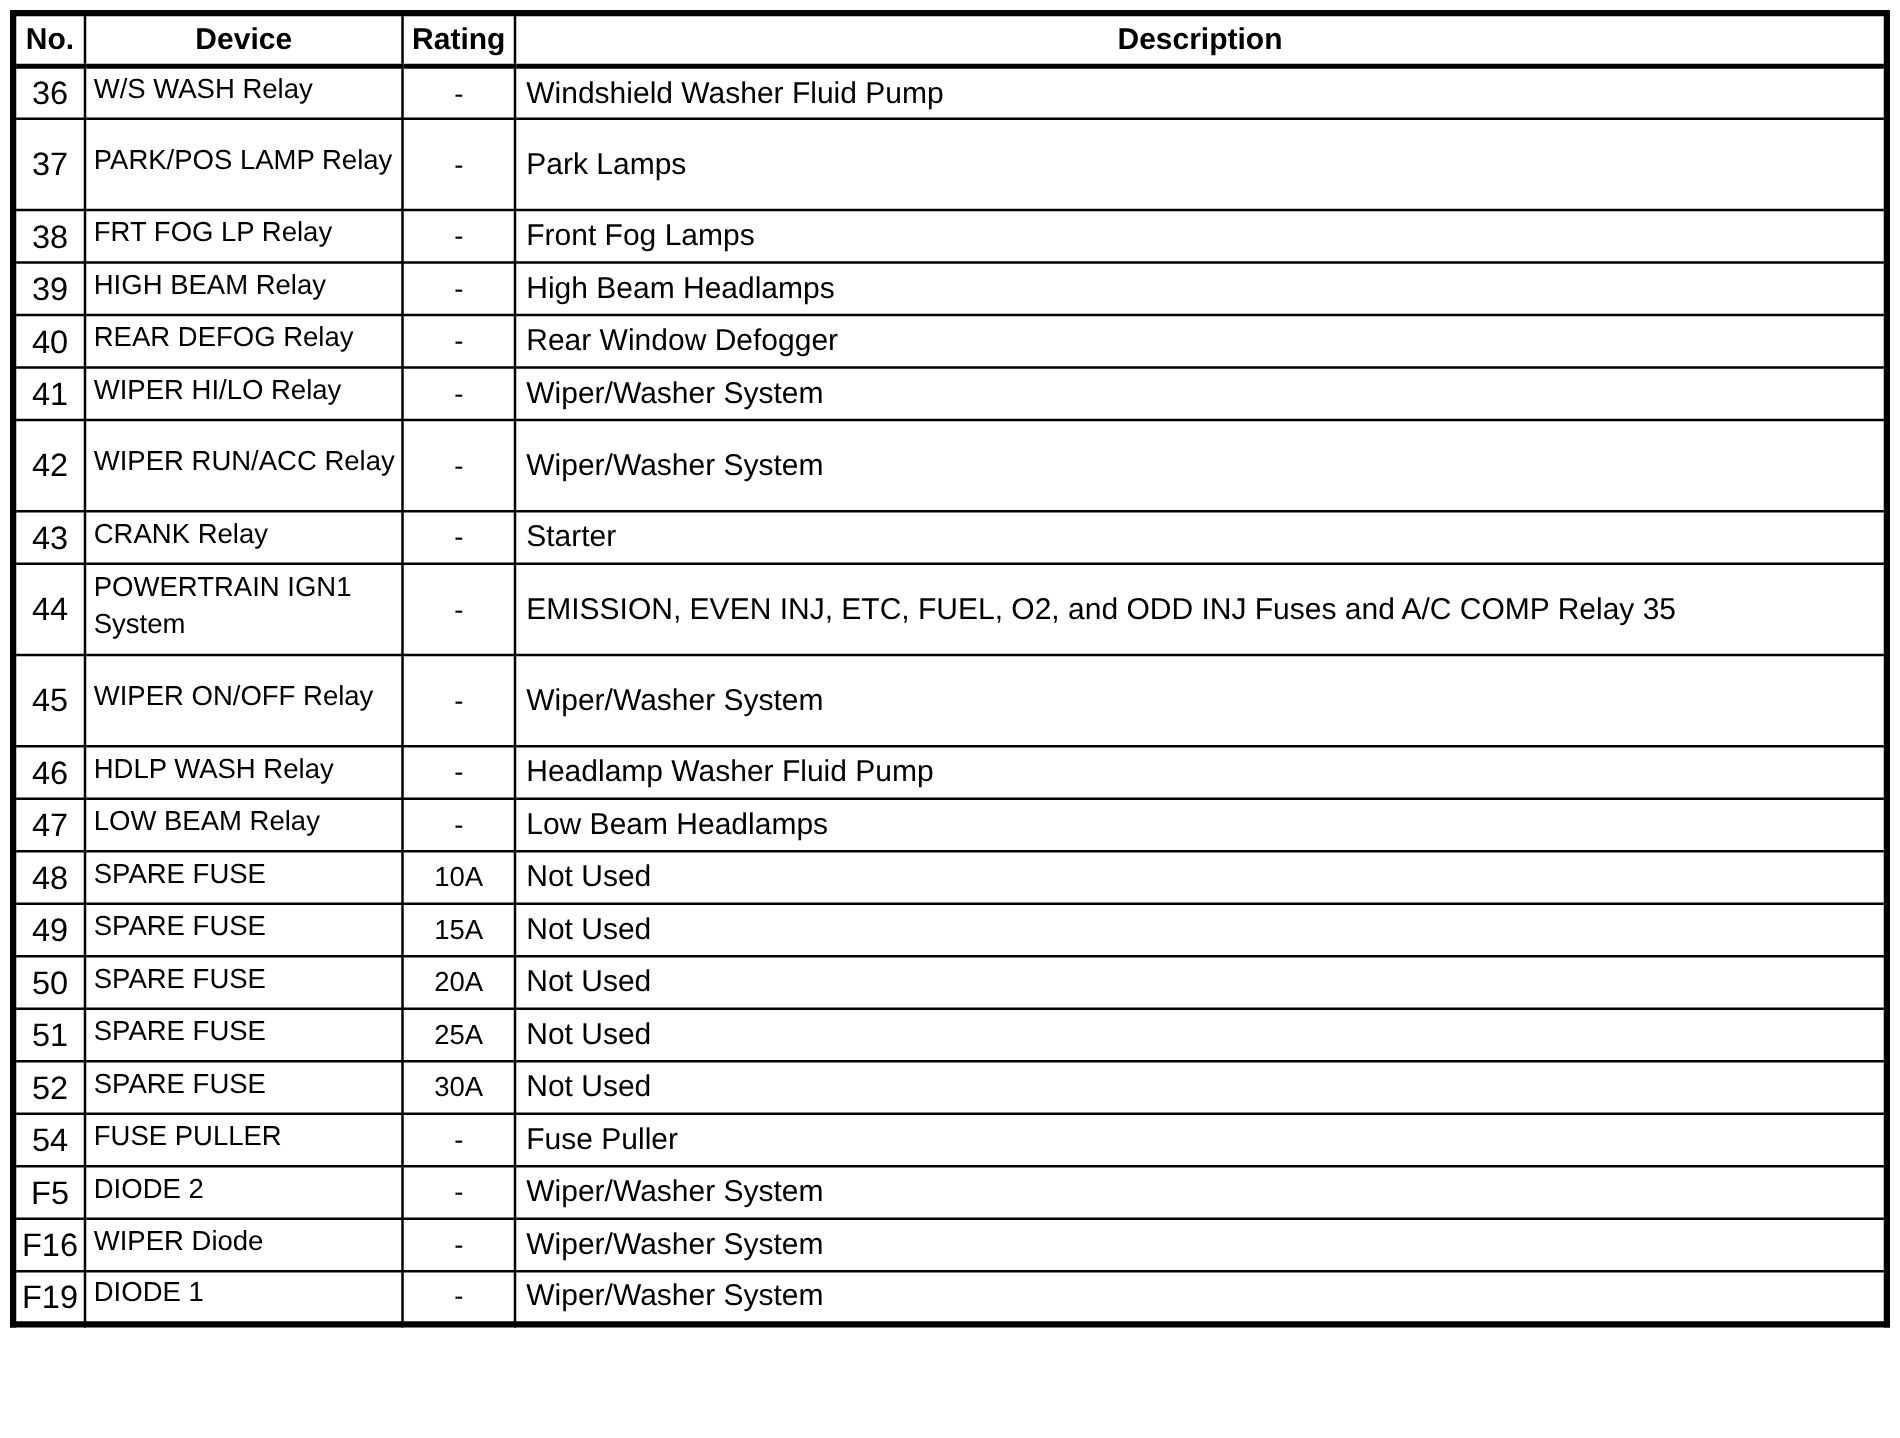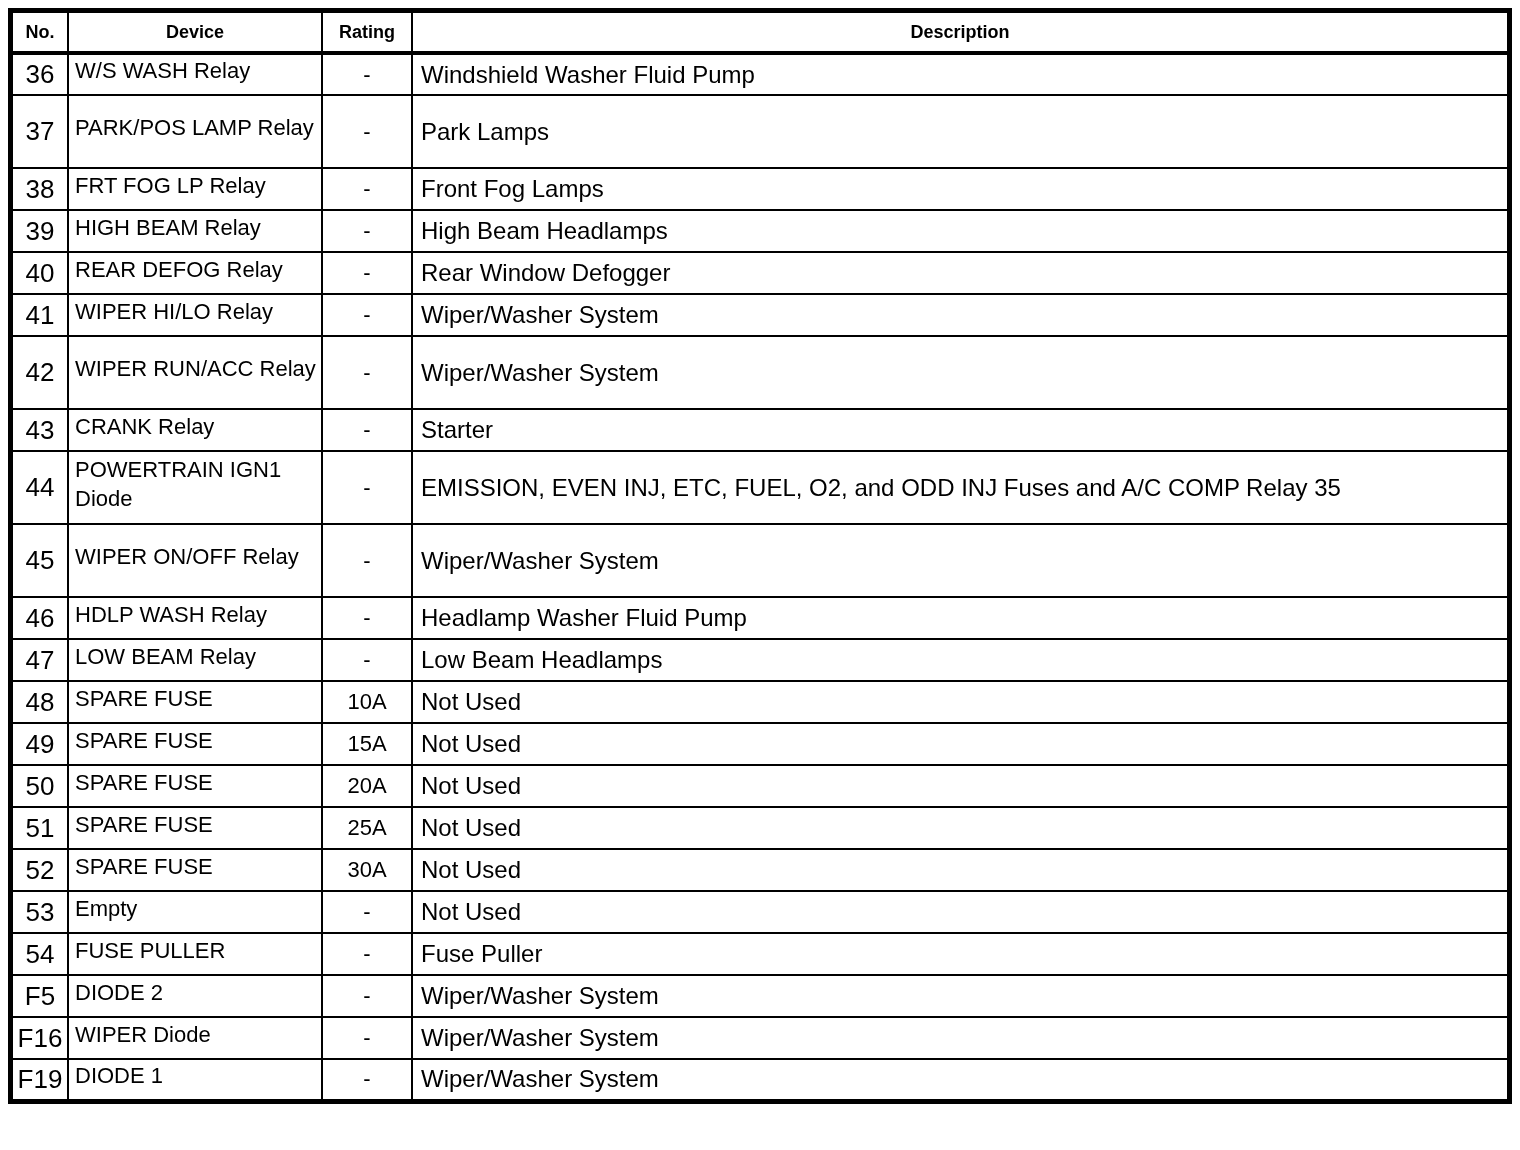--- a/index.html
+++ b/index.html
@@ -25,21 +25,21 @@
     border: 5px solid #000000;
   }
   table.fuse th, table.fuse td {
     border: 2px solid #000000;
     overflow: hidden;
     vertical-align: middle;
   }
   table.fuse thead th {
     border-bottom: 4px solid #000000;
     height: 38px;
-    font-size: 18px;
+    font-size: 24px;
     font-weight: bold;
     text-align: center;
     padding: 0;
   }
   tr.r { height: 42px; }
   tr.r.tall { height: 73px; }
   td.c-no {
     width: 54px;
     text-align: center;
     font-size: 26px;
@@ -124,21 +124,21 @@
         <td class="c-desc">Wiper/Washer System</td>
       </tr>
       <tr class="r">
         <td class="c-no">43</td>
         <td class="c-dev">CRANK Relay</td>
         <td class="c-rat">-</td>
         <td class="c-desc">Starter</td>
       </tr>
       <tr class="r tall">
         <td class="c-no">44</td>
-        <td class="c-dev">POWERTRAIN IGN1 Diode</td>
+        <td class="c-dev">POWERTRAIN IGN1 System</td>
         <td class="c-rat">-</td>
         <td class="c-desc">EMISSION, EVEN INJ, ETC, FUEL, O2, and ODD INJ Fuses and A/C COMP Relay 35</td>
       </tr>
       <tr class="r tall">
         <td class="c-no">45</td>
         <td class="c-dev">WIPER ON/OFF Relay</td>
         <td class="c-rat">-</td>
         <td class="c-desc">Wiper/Washer System</td>
       </tr>
       <tr class="r">
@@ -174,26 +174,20 @@
       <tr class="r">
         <td class="c-no">51</td>
         <td class="c-dev">SPARE FUSE</td>
         <td class="c-rat">25A</td>
         <td class="c-desc">Not Used</td>
       </tr>
       <tr class="r">
         <td class="c-no">52</td>
         <td class="c-dev">SPARE FUSE</td>
         <td class="c-rat">30A</td>
-        <td class="c-desc">Not Used</td>
-      </tr>
-      <tr class="r">
-        <td class="c-no">53</td>
-        <td class="c-dev">Empty</td>
-        <td class="c-rat">-</td>
         <td class="c-desc">Not Used</td>
       </tr>
       <tr class="r">
         <td class="c-no">54</td>
         <td class="c-dev">FUSE PULLER</td>
         <td class="c-rat">-</td>
         <td class="c-desc">Fuse Puller</td>
       </tr>
       <tr class="r">
         <td class="c-no">F5</td>

